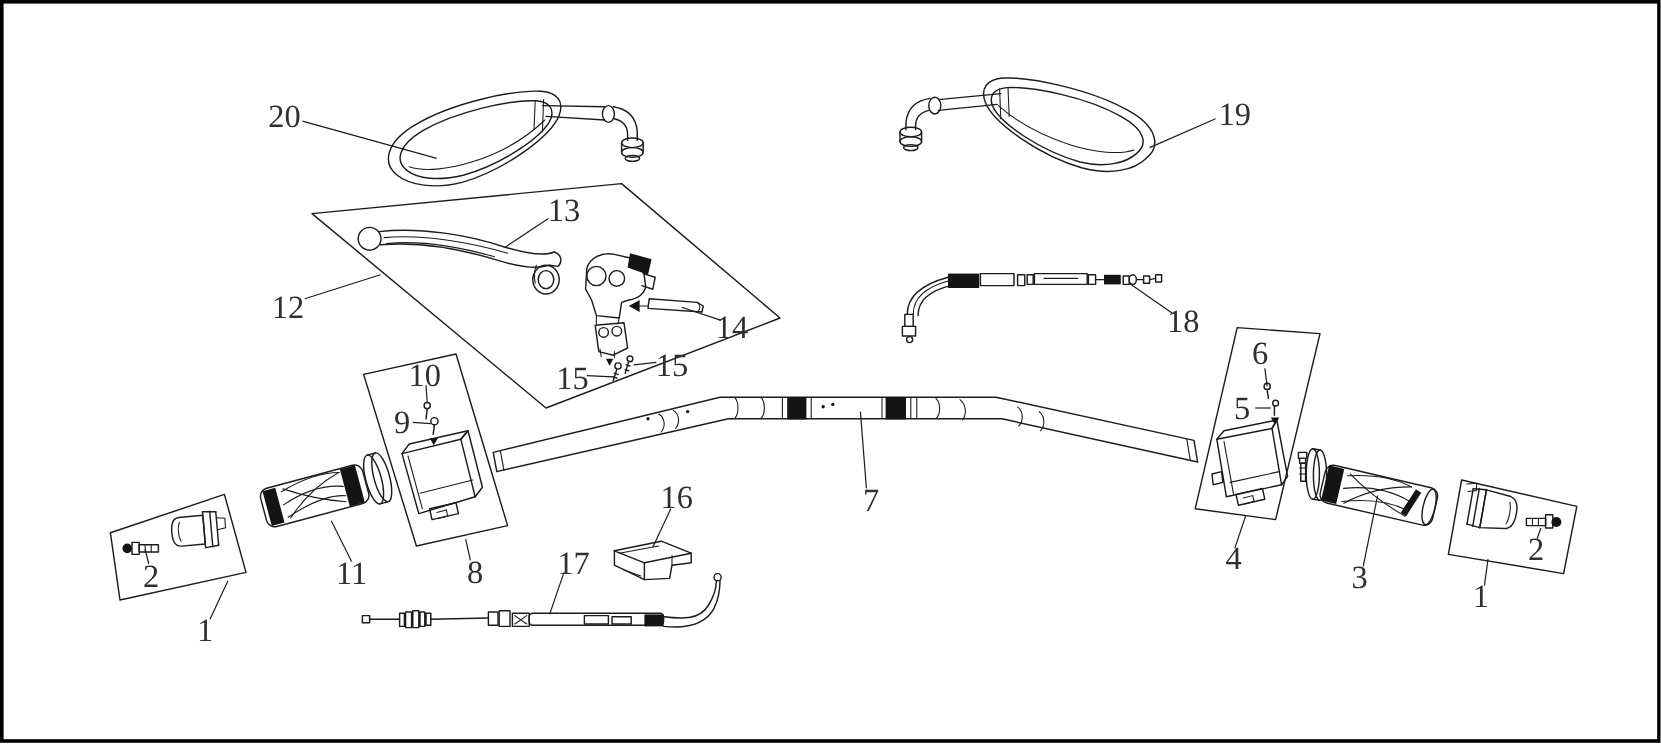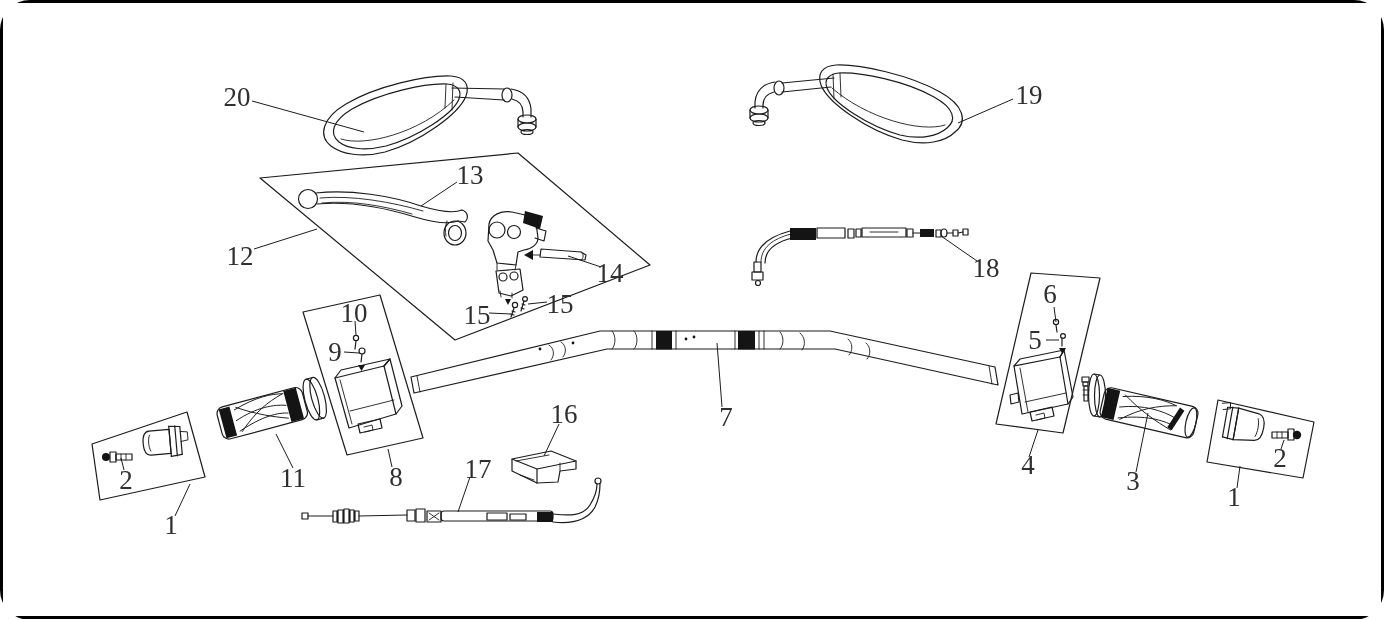--- a/index.html
+++ b/index.html
@@ -1,16 +1,16 @@
 <!DOCTYPE html>
 <html><head>
 <meta charset="utf-8">
 <style>
   html,body{margin:0;padding:0;background:#fff;}
-  .stage{position:relative;width:1384px;height:620px;background:#fff;overflow:hidden;border-radius:30px;}
+  .stage{position:relative;width:1384px;height:620px;background:#fff;overflow:hidden;}
   svg{display:block;}
   .ln{fill:none;stroke:#1c1c1c;stroke-width:1.2;stroke-linecap:round;stroke-linejoin:round;}
   .thin{fill:none;stroke:#1c1c1c;stroke-width:0.9;stroke-linecap:round;}
   .fill{fill:#141414;stroke:none;}
   .leader{fill:none;stroke:#1c1c1c;stroke-width:1;}
   .lbl{font-family:"Liberation Serif","DejaVu Serif",serif;font-size:27px;fill:#2f2f2f;}
 </style>
 </head>
 <body>
 

